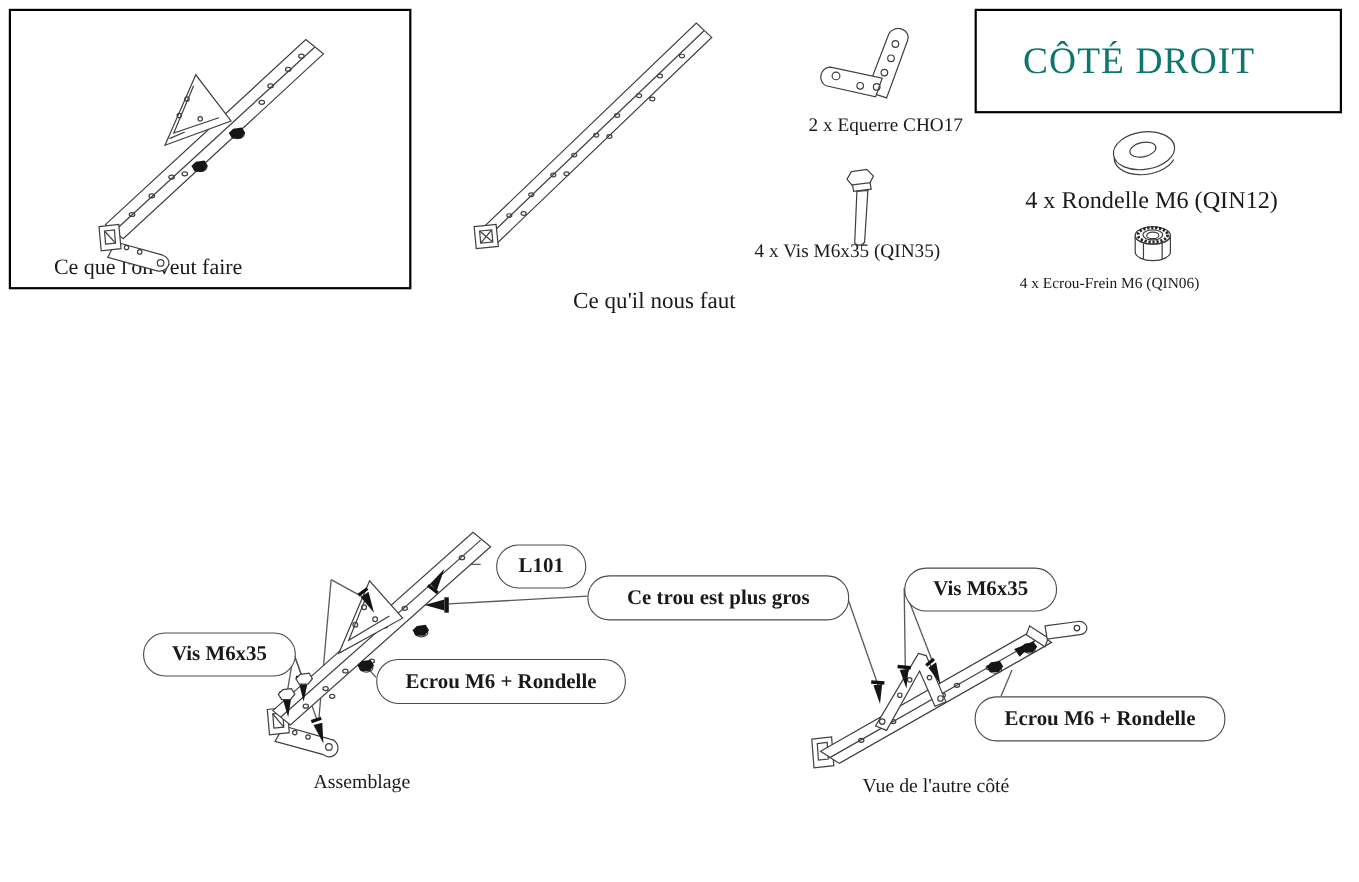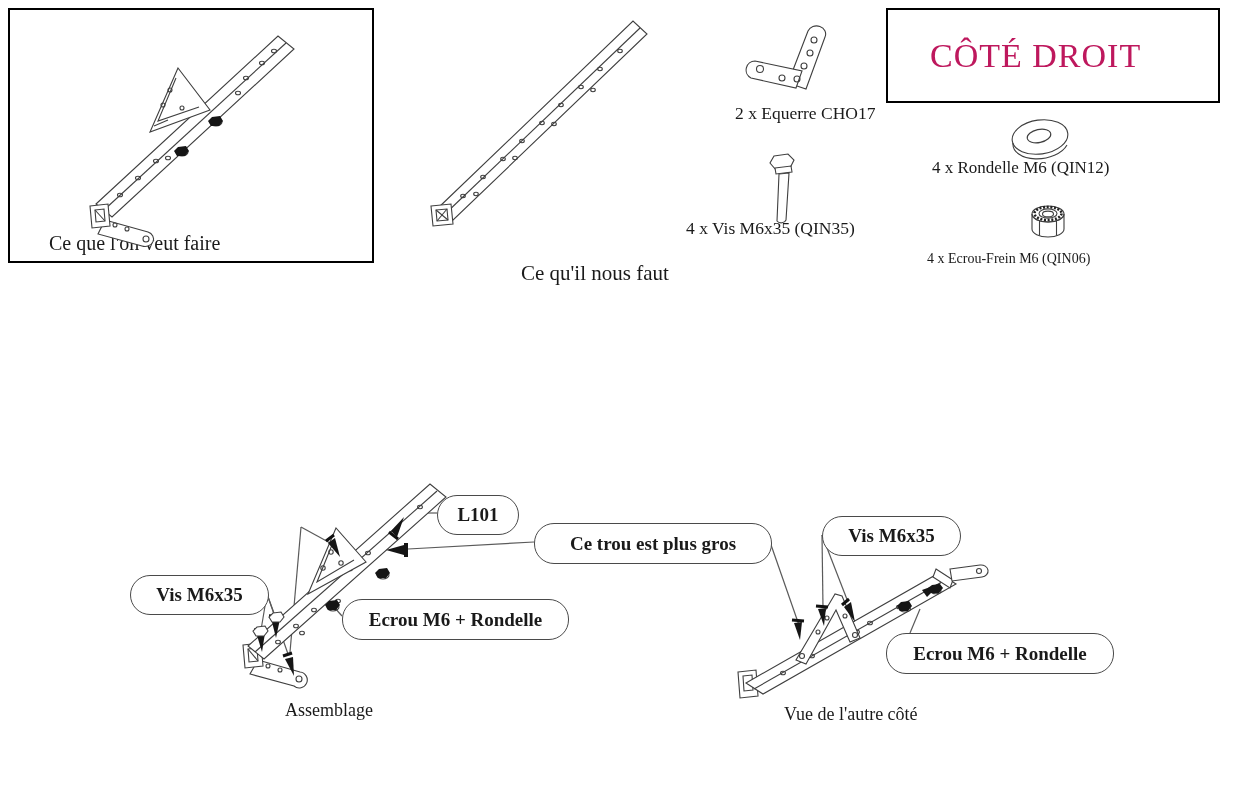--- a/index.html
+++ b/index.html
@@ -2,21 +2,21 @@
 <html><head>
 <meta charset="utf-8">
 <style>
   html,body{margin:0;padding:0;background:#fff;}
   #stage{position:relative;width:1235px;height:802px;background:#ffffff;overflow:hidden;
          font-family:"Liberation Serif","DejaVu Serif",serif;color:#1a1a1a;}
   .label{position:absolute;white-space:nowrap;}
   .goalbox{position:absolute;left:8px;top:8px;width:362px;height:251px;border:2px solid #000;background:#fff;}
   .banner{position:absolute;left:886px;top:8px;width:330px;height:91px;border:2px solid #000;background:#fff;
           display:flex;align-items:center;}
-  .banner span{font-size:34px;color:#be185d;padding-left:42px;letter-spacing:1px;}
+  .banner span{font-size:34px;color:#0f766e;padding-left:42px;letter-spacing:1px;}
   .callout{position:absolute;background:#fff;border:1.5px solid #4a4a4a;border-radius:20px;z-index:3;
            display:flex;align-items:center;justify-content:center;font-weight:bold;font-size:19px;white-space:nowrap;}
   svg{position:absolute;z-index:1;}
   svg .ln{stroke:#3f3f3f;stroke-width:1.1;fill:none;}
   svg .fw{stroke:#3f3f3f;stroke-width:1.1;fill:#fff;}
   svg .dk{fill:#151515;stroke:none;}
   svg .leader{stroke:#5a5a5a;stroke-width:1.2;fill:none;}
   .cap{font-size:18px;}
 </style>
 </head>
@@ -109,21 +109,21 @@
 
   <div class="banner">
     <span>CÔTÉ DROIT</span>
   </div>
 
   <svg style="left:1006px;top:116px;" width="68" height="48" viewBox="0 0 68 48">
     <ellipse class="fw" cx="34" cy="21" rx="28" ry="17" transform="rotate(-8 34 21)"></ellipse>
     <path class="ln" d="M 7,27 A 28,17 -8 0 0 61,29"></path>
     <ellipse class="ln" cx="33" cy="20" rx="12" ry="6.5" transform="rotate(-12 33 20)"></ellipse>
   </svg>
-  <span class="label" style="left:932px;top:158px;font-size:17px;text-align:right;">4 x Rondelle M6 (QIN12)</span>
+  <span class="label" style="left:932px;top:169px;font-size:22px;text-align:right;">4 x Rondelle M6 (QIN12)</span>
 
   <svg style="left:1026px;top:202px;" width="44" height="42" viewBox="0 0 44 42">
     <path class="fw" d="M 6,12 L 6,27 A 16,8 0 0 0 38,27 L 38,12 A 16,8 0 0 1 6,12 Z"></path>
     <line class="ln" x1="13.5" y1="19" x2="13.5" y2="33.5"></line>
     <line class="ln" x1="30.5" y1="19" x2="30.5" y2="33.5"></line>
     <ellipse class="ln" cx="22" cy="12" rx="16" ry="8"></ellipse>
     <ellipse cx="22" cy="11.5" rx="13.5" ry="6.5" fill="none" stroke="#222" stroke-width="2.6" stroke-dasharray="2,1.6"></ellipse>
     <ellipse class="fw" cx="22" cy="11.5" rx="9" ry="4.6"></ellipse>
     <ellipse class="ln" cx="22" cy="12" rx="5.5" ry="2.9"></ellipse>
   </svg>
@@ -224,21 +224,21 @@
       <line x1="842" y1="125" x2="849" y2="119" stroke="#111" stroke-width="3"></line>
       <polygon class="dk" points="941,103 927,117 922,110"></polygon>
 
       <ellipse class="ln" cx="905" cy="129" rx="5.5" ry="3"></ellipse>
       <polygon class="dk" points="901,122 909,121 912,126 908,131 900,131 897,126"></polygon>
       <ellipse class="ln" cx="936" cy="111" rx="5" ry="2.8"></ellipse>
       <polygon class="dk" points="932,105 940,104 943,108 939,113 931,113 928,108"></polygon>
     </g>
   </svg>
 
-  <div class="callout" style="left:437px;top:495px;width:80px;height:38px;">L101</div>
+  <div class="callout" style="left:451px;top:495px;width:80px;height:38px;">L101</div>
   <div class="callout" style="left:130px;top:575px;width:137px;height:38px;">Vis M6x35</div>
   <div class="callout" style="left:534px;top:523px;width:236px;height:39px;">Ce trou est plus gros</div>
   <div class="callout" style="left:342px;top:599px;width:225px;height:39px;">Ecrou M6 + Rondelle</div>
   <div class="callout" style="left:822px;top:516px;width:137px;height:38px;">Vis M6x35</div>
   <div class="callout" style="left:886px;top:633px;width:226px;height:39px;">Ecrou M6 + Rondelle</div>
 
   <span class="label cap" style="left:285px;top:700px;">Assemblage</span>
   <span class="label cap" style="left:784px;top:704px;">Vue de l'autre côté</span>
 
 </div>

